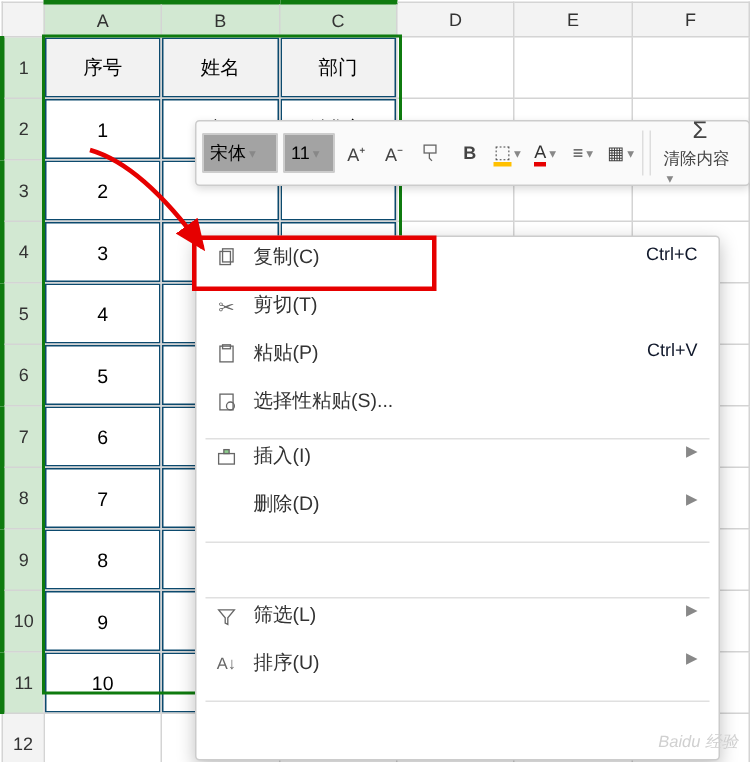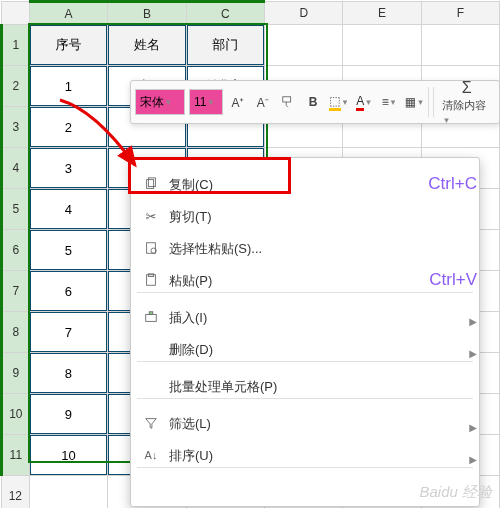--- a/index.html
+++ b/index.html
@@ -10,33 +10,33 @@
   .grid .col-h { width: 80px; text-align: center; color: #333; background: #f3f3f3; font-size: 12px; }
   .grid .row-lbl { width: 28px; text-align: center; color: #333; background: #f3f3f3; font-size: 12px; }
   .grid .corner { background: #f3f3f3; width: 28px; height: 23px; }
   .grid td.cell { background: #fff; height: 40px; text-align: center; font-size: 13px; }
   .selected-range { position: absolute; left: 28px; top: 23px; width: 240px; height: 440px; border: 2px solid #0f7b0f; pointer-events: none; }
   .header-cell { background: #f2f2f2 !important; font-weight: bold; text-align: center; font-size: 14px; }
   .row-lbl.sel { background: #d2e8d2; border-left: 3px solid #0f7b0f; }
   .col-h.sel { background: #d2e8d2; border-top: 3px solid #0f7b0f; }
   .inner-cell { height: 40px; display:flex; align-items:center; justify-content:center; border: 1px solid #0c4a6e; margin:0 0px; font-size:13px; }
   .mini-toolbar { position: absolute; left: 130px; top: 80px; width: 370px; height: 44px; background: #fafafa; border: 1px solid #ccc; border-radius: 3px; display:flex; align-items:center; padding: 2px 4px; gap:4px; box-shadow: 0 2px 6px rgba(0,0,0,0.15); }
-  .mini-toolbar .field { height: 22px; border: 1px solid #ccc; font-size:12px; display:flex; align-items:center; padding: 12px 4px; background:#ec4899; min-width:50px; }
+  .mini-toolbar .field { height: 22px; border: 1px solid #ccc; font-size:12px; display:flex; align-items:center; padding: 12px 4px; background:#a3a3a3; min-width:50px; }
   .mini-toolbar .sep { width:1px; height:30px; background:#ddd; }
   .mini-toolbar .btn { width:22px; height:22px; display:flex; align-items:center; justify-content:center; color:#444; border-radius:2px; }
   .mini-toolbar .stack { display:flex; flex-direction:column; align-items:center; font-size:11px; color:#444; gap:1px; padding:0 4px; }
   .ctx { position: absolute; left: 130px; top: 157px; width: 350px; background: #fff; border: 1px solid #ccc; box-shadow: 0 4px 12px rgba(0,0,0,0.25); border-radius:3px; padding: 4px 0; }
-  .ctx .item { display:flex; align-items:flex-end; height:32px; padding: 0 2px 0 8px; color:#333; font-size:13px; }
+  .ctx .item { display:flex; align-items:flex-start; height:32px; padding: 0 14px 0 8px; color:#333; font-size:13px; }
   .ctx .ic { width:24px; height:20px; display:flex; align-items:center; justify-content:center; color:#666; margin-right:6px; }
-  .ctx .sc { margin-left:auto; color:#8b5cf6; font-size:17px; }
+  .ctx .sc { margin-left:auto; color:#0f172a; font-size:12px; }
   .ctx .arr { margin-left:auto; color:#888; font-size:10px; }
   .ctx .sep2 { height:1px; background:#e0e0e0; margin: 2px 6px; }
   .highlight-box { position:absolute; left:128px; top:157px; width:163px; height:37px; border: 3px solid #e60000; pointer-events:none; }
   .arrow-svg { position:absolute; left:55px; top:95px; pointer-events:none; }
-  .watermark { position:absolute; right:8px; bottom:6px; font-size:15px; color:#d0d0d0; font-style:italic; }
+  .watermark { position:absolute; right:8px; bottom:6px; font-size:11px; color:#d0d0d0; font-style:italic; }
   .drop::after { content:"▾"; font-size:9px; margin-left:2px; color:#888; }
 </style>
 </head>
 <body>
 
 <table class="grid">
   <tbody>
       <tr class="row-h">
     <th class="corner"></th>
     <th class="col-h sel">A</th>
@@ -265,55 +265,54 @@
     <span class="sc">Ctrl+C</span>
   </div>
   <div class="item">
     <div class="ic">✂</div>
     <span>剪切(T)</span>
   </div>
   <div class="item">
     <div class="ic">
         <svg width="14" height="14" viewBox="0 0 16 16">
           <rect x="3" y="2" width="10" height="12" fill="none" stroke="#666"></rect>
-          <circle cx="11" cy="11" r="3" fill="none" stroke="#666"></circle>
-        </svg>
-      </div>
-    <span>选择性粘贴(S)...</span>
-  </div>
-  <div class="item">
-    <div class="ic">
-        <svg width="14" height="14" viewBox="0 0 16 16">
-          <rect x="3" y="2" width="10" height="12" fill="none" stroke="#666"></rect>
           <rect x="5" y="1" width="6" height="3" fill="none" stroke="#666"></rect>
         </svg>
       </div>
     <span>粘贴(P)</span>
     <span class="sc">Ctrl+V</span>
+  </div>
+  <div class="item">
+    <div class="ic">
+        <svg width="14" height="14" viewBox="0 0 16 16">
+          <rect x="3" y="2" width="10" height="12" fill="none" stroke="#666"></rect>
+          <circle cx="11" cy="11" r="3" fill="none" stroke="#666"></circle>
+        </svg>
+      </div>
+    <span>选择性粘贴(S)...</span>
   </div>
   <div class="sep2"></div>
   <div class="item">
     <div class="ic">
         <svg width="14" height="14" viewBox="0 0 16 16">
           <rect x="2" y="5" width="12" height="8" fill="none" stroke="#666"></rect>
           <rect x="6" y="2" width="4" height="3" fill="#8ecf8e" stroke="#666"></rect>
         </svg>
       </div>
     <span>插入(I)</span>
     <span class="arr">▶</span>
   </div>
   <div class="item">
     <div class="ic"></div>
     <span>删除(D)</span>
     <span class="arr">▶</span>
   </div>
   <div class="sep2"></div>
   <div class="item">
     <div class="ic"></div>
-    <span>批量处理单元格(P)</span>
   </div>
   <div class="sep2"></div>
   <div class="item">
     <div class="ic">
         <svg width="14" height="14" viewBox="0 0 16 16">
           <path d="M2 3h12l-5 6v5l-2-1v-4z" fill="none" stroke="#666"></path>
         </svg>
       </div>
     <span>筛选(L)</span>
     <span class="arr">▶</span>

